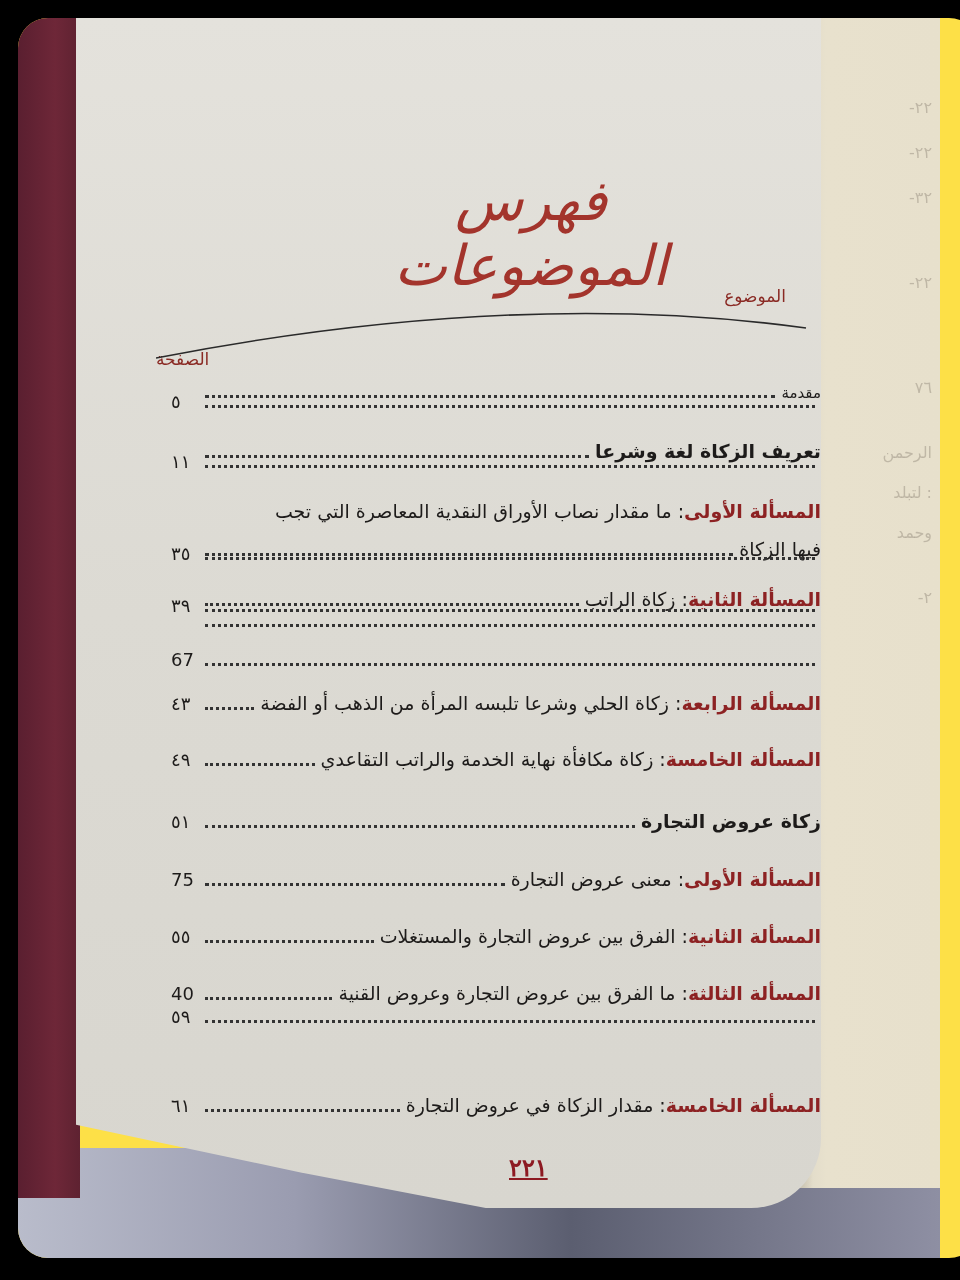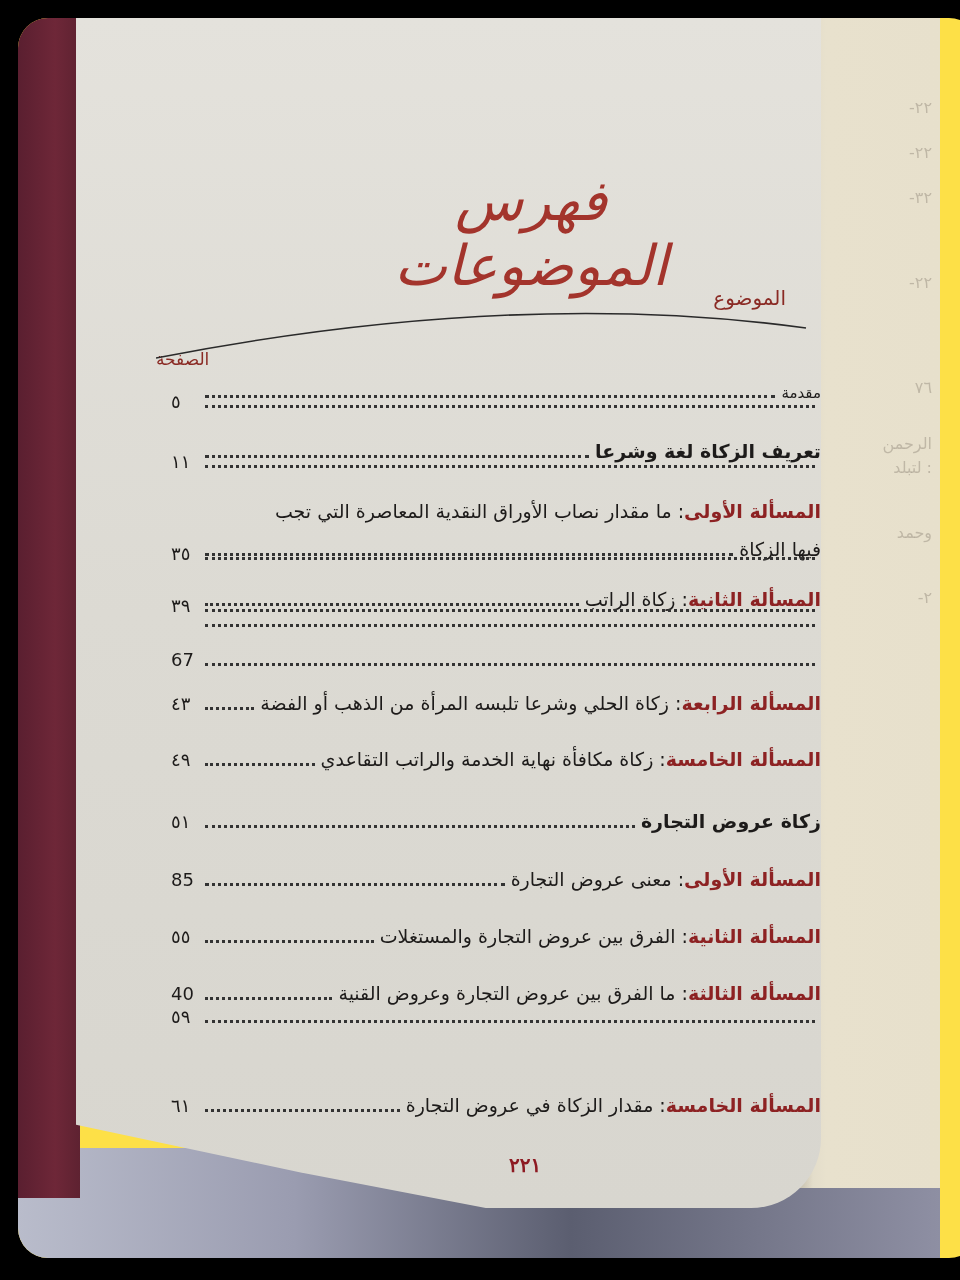--- a/index.html
+++ b/index.html
@@ -5,45 +5,45 @@
   html, body { margin:0; padding:0; }
   body { width:960px; height:1280px; background:#000; position:relative; overflow:hidden; font-family:"DejaVu Serif", serif; }
   .photo { position:absolute; left:18px; top:18px; width:922px; height:1240px; border-radius:30px; overflow:hidden; background:#fde047;padding-left:39px; }
   .spine { position:absolute; left:0; top:0; width:62px; height:1180px; background:linear-gradient(90deg,#5a1f30,#6e2738 60%,#5e2231); }
   .bg-bottom { position:absolute; left:0; top:1130px; width:922px; height:120px; background:linear-gradient(90deg,#b9bccb,#9a9cb0 30%,#5b5e70 60%,#8e8fa3); }
   .right-page { position:absolute; left:760px; top:0; width:162px; height:1170px; background:linear-gradient(90deg,#d7d3c4,#e8e1cd 30%,#e7e0cc); }
   .right-page .ghost { position:absolute; right:8px; color:rgba(90,80,70,0.28); font-size:16px; direction:rtl; font-family:"DejaVu Sans", sans-serif; }
   .gutter-shadow { position:absolute; left:765px; top:0; width:30px; height:1170px; background:linear-gradient(90deg,rgba(0,0,0,0.0),rgba(120,110,90,0.25),rgba(0,0,0,0)); }
   .page { position:absolute; left:58px; top:0; width:745px; height:1190px; background:linear-gradient(180deg,#e4e2dc,#dcdad3 50%,#d8d6cf); border-bottom-right-radius:70px; clip-path:polygon(0 0,100% 0,100% 100%,55% 100%,30% 97%,0 93%); }
   .title { position:absolute; left:290px; top:150px; width:330px; text-align:center; direction:rtl; font-size:56px; color:#a3342c; font-style:italic; letter-spacing:1px; font-family:"DejaVu Serif", serif; }
-  .hdr-topic { position:absolute; right:35px; top:268px; color:#8a2a24; font-size:20px; direction:rtl; font-family:"DejaVu Sans", sans-serif; }
+  .hdr-topic { position:absolute; right:35px; top:268px; color:#8a2a24; font-size:17px; direction:rtl; font-family:"DejaVu Sans", sans-serif; }
   .hdr-page { position:absolute; left:80px; top:300px; color:#8a2a24; font-size:17px; direction:rtl; font-family:"DejaVu Sans", sans-serif;margin-top:31px; }
   .curve { position:absolute; left:80px; top:280px; }
   .toc { position:absolute; left:95px; top:330px; width:650px; direction:rtl; font-family:"DejaVu Sans", sans-serif; color:#1d1b1a; }
   .row { position:absolute; right:0; width:650px; height:36px; display:flex; align-items:baseline; direction:rtl; }
   .row .label { white-space:nowrap; font-size:19px;margin-top:32px; }
   .row .label .lead { color:#8d2223; font-weight:bold; }
   .row .dots { flex:1; border-bottom:3px dotted #333; margin:0 6px; height:14px; }
   .row .pg { font-size:18px; width:28px; text-align:left; }
   .row.section .label { font-weight:bold; }
-  .pagenum { position:absolute; left:433px; top:1135px; color:#8d1a22; font-size:20px; font-weight:bold; direction:rtl; }
+  .pagenum { position:absolute; left:433px; top:1135px; color:#8d1a22; font-size:24px; font-weight:bold; direction:rtl;text-decoration:underline; }
 </style>
 </head>
 <body>
 
 <div class="photo">
   <div class="bg-bottom"></div>
   <div class="right-page">
     <div class="ghost" style="top:80px">٢٢-</div>
     <div class="ghost" style="top:125px">٢٢-</div>
     <div class="ghost" style="top:170px">٣٢-</div>
     <div class="ghost" style="top:255px">٢٢-</div>
     <div class="ghost" style="top:360px">٧٦</div>
-    <div class="ghost" style="top:416px">الرحمن</div>
-    <div class="ghost" style="top:440px">: لتبلد</div>
+    <div class="ghost" style="top:425px">الرحمن</div>
+    <div class="ghost" style="top:465px">: لتبلد</div>
     <div class="ghost" style="top:505px">وحمد</div>
     <div class="ghost" style="top:570px">٢-</div>
   </div>
   <div class="gutter-shadow"></div>
   <div class="spine"></div>
 
   <div class="page">
     <div class="title">فهرس الموضوعات</div>
     <div class="hdr-topic">الموضوع</div>
     <div class="hdr-page">الصفحة</div>
@@ -115,21 +115,21 @@
         <span class="pg">٤٩</span>
       </div>
       <div class="row section" style="top:430px">
         <span class="label">زكاة عروض التجارة</span>
         <span class="dots"></span>
         <span class="pg">٥١</span>
       </div>
       <div class="row" style="top:488px">
         <span class="label"><span class="lead">المسألة الأولى</span><span>: معنى عروض التجارة</span></span>
         <span class="dots"></span>
-        <span class="pg">85</span>
+        <span class="pg">75</span>
       </div>
       <div class="row" style="top:545px">
         <span class="label"><span class="lead">المسألة الثانية</span><span>: الفرق بين عروض التجارة والمستغلات</span></span>
         <span class="dots"></span>
         <span class="pg">٥٥</span>
       </div>
       <div class="row" style="top:602px">
         <span class="label"><span class="lead">المسألة الثالثة</span><span>: ما الفرق بين عروض التجارة وعروض القنية</span></span>
         <span class="dots"></span>
         <span class="pg">40</span>

